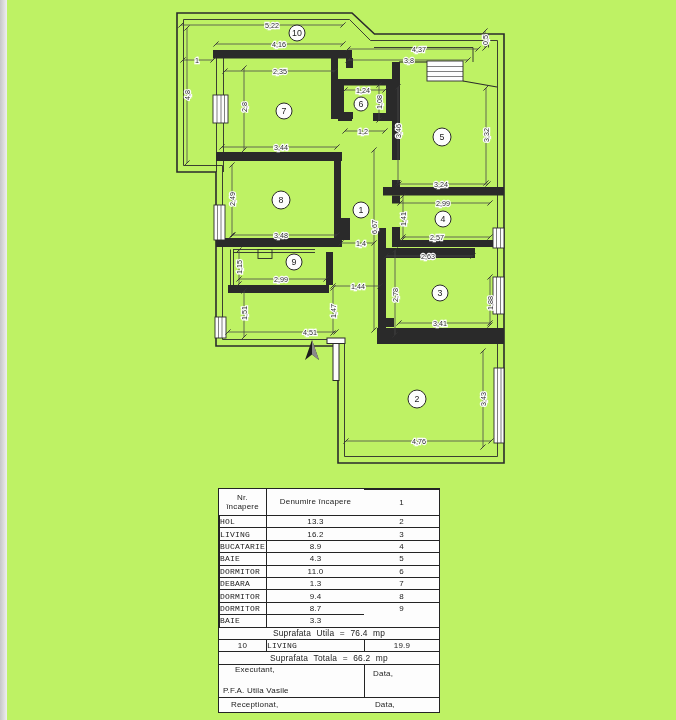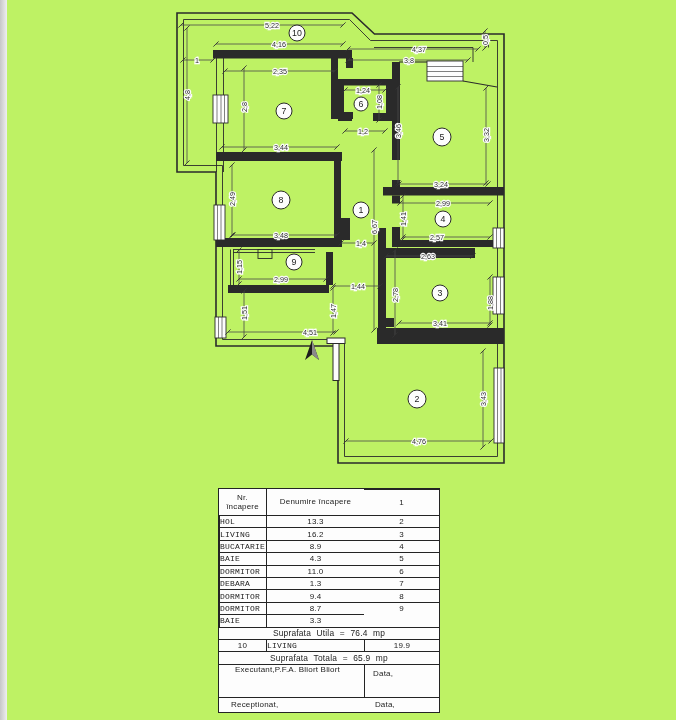--- a/index.html
+++ b/index.html
@@ -16,22 +16,22 @@
        grid-template-columns:47px 98px 1fr;
        grid-template-rows:26px repeat(9,12.4px) 12px 12.5px 12.5px 33px 1fr;
        font-size:8px;color:#1c1c1c;letter-spacing:.2px;}
   .cell{border-top:1.3px solid #242424;display:flex;align-items:center;justify-content:center;
         overflow:hidden;white-space:nowrap;}
   .cL{border-left:1.3px solid #242424;}
   .name{justify-content:flex-start;padding-left:0;font-family:Liberation Mono, monospace;}
   .hdr{border-top:none;flex-direction:column;line-height:1.15;}
   .span3{grid-column:1/4;}
   .sum{font-size:8.4px;word-spacing:3px;}
-  .exeL{grid-column:1/3;border-top:1.3px solid #242424;display:flex;flex-direction:row;
-        justify-content:flex-start;align-items:flex-start;padding-left:4px;line-height:1.3;}
+  .exeL{grid-column:1/3;border-top:1.3px solid #242424;display:flex;flex-direction:column;
+        justify-content:space-between;align-items:flex-start;padding-left:4px;line-height:1.3;}
   .exeL .l1{padding-left:12px;}
   .exeR{border-top:1.3px solid #242424;border-left:1.3px solid #242424;
         display:flex;align-items:flex-start;justify-content:flex-start;padding:4px 0 0 8px;}
   .recRow{grid-column:1/4;border-top:1.3px solid #242424;display:flex;align-items:center;}
   .recRow .r1{margin-left:12px;}
   .recRow .r2{margin-left:auto;margin-right:44px;}
 </style>
 </head>
 <body>
 
@@ -304,25 +304,25 @@
     </div>
 
     <div style="display:contents"><div class="cell">1</div><div class="cell cL name">HOL</div><div class="cell cL">13.3</div><div class="cell">2</div><div class="cell cL name">LIVING</div><div class="cell cL">16.2</div><div class="cell">3</div><div class="cell cL name">BUCATARIE</div><div class="cell cL">8.9</div><div class="cell">4</div><div class="cell cL name">BAIE</div><div class="cell cL">4.3</div><div class="cell">5</div><div class="cell cL name">DORMITOR</div><div class="cell cL">11.0</div><div class="cell">6</div><div class="cell cL name">DEBARA</div><div class="cell cL">1.3</div><div class="cell">7</div><div class="cell cL name">DORMITOR</div><div class="cell cL">9.4</div><div class="cell">8</div><div class="cell cL name">DORMITOR</div><div class="cell cL">8.7</div><div class="cell">9</div><div class="cell cL name">BAIE</div><div class="cell cL">3.3</div></div>
 
     <div class="cell span3 sum">Suprafata Utila = 76.4 mp</div>
 
     <div class="cell">10</div>
     <div class="cell cL name">LIVING</div>
     <div class="cell cL">19.9</div>
 
-    <div class="cell span3 sum">Suprafata Totala = 65.9 mp</div>
+    <div class="cell span3 sum">Suprafata Totala = 66.2 mp</div>
 
     <div class="exeL">
       <span class="l1">Executant,</span>
-      <span>P.F.A. Bliort Bliort</span>
+      <span>P.F.A. Utila Vasile</span>
     </div>
     <div class="exeR">Data,</div>
 
     <div class="recRow">
       <span class="r1">Receptionat,</span>
       <span class="r2">Data,</span>
     </div>
   </div>
 </div>
 

